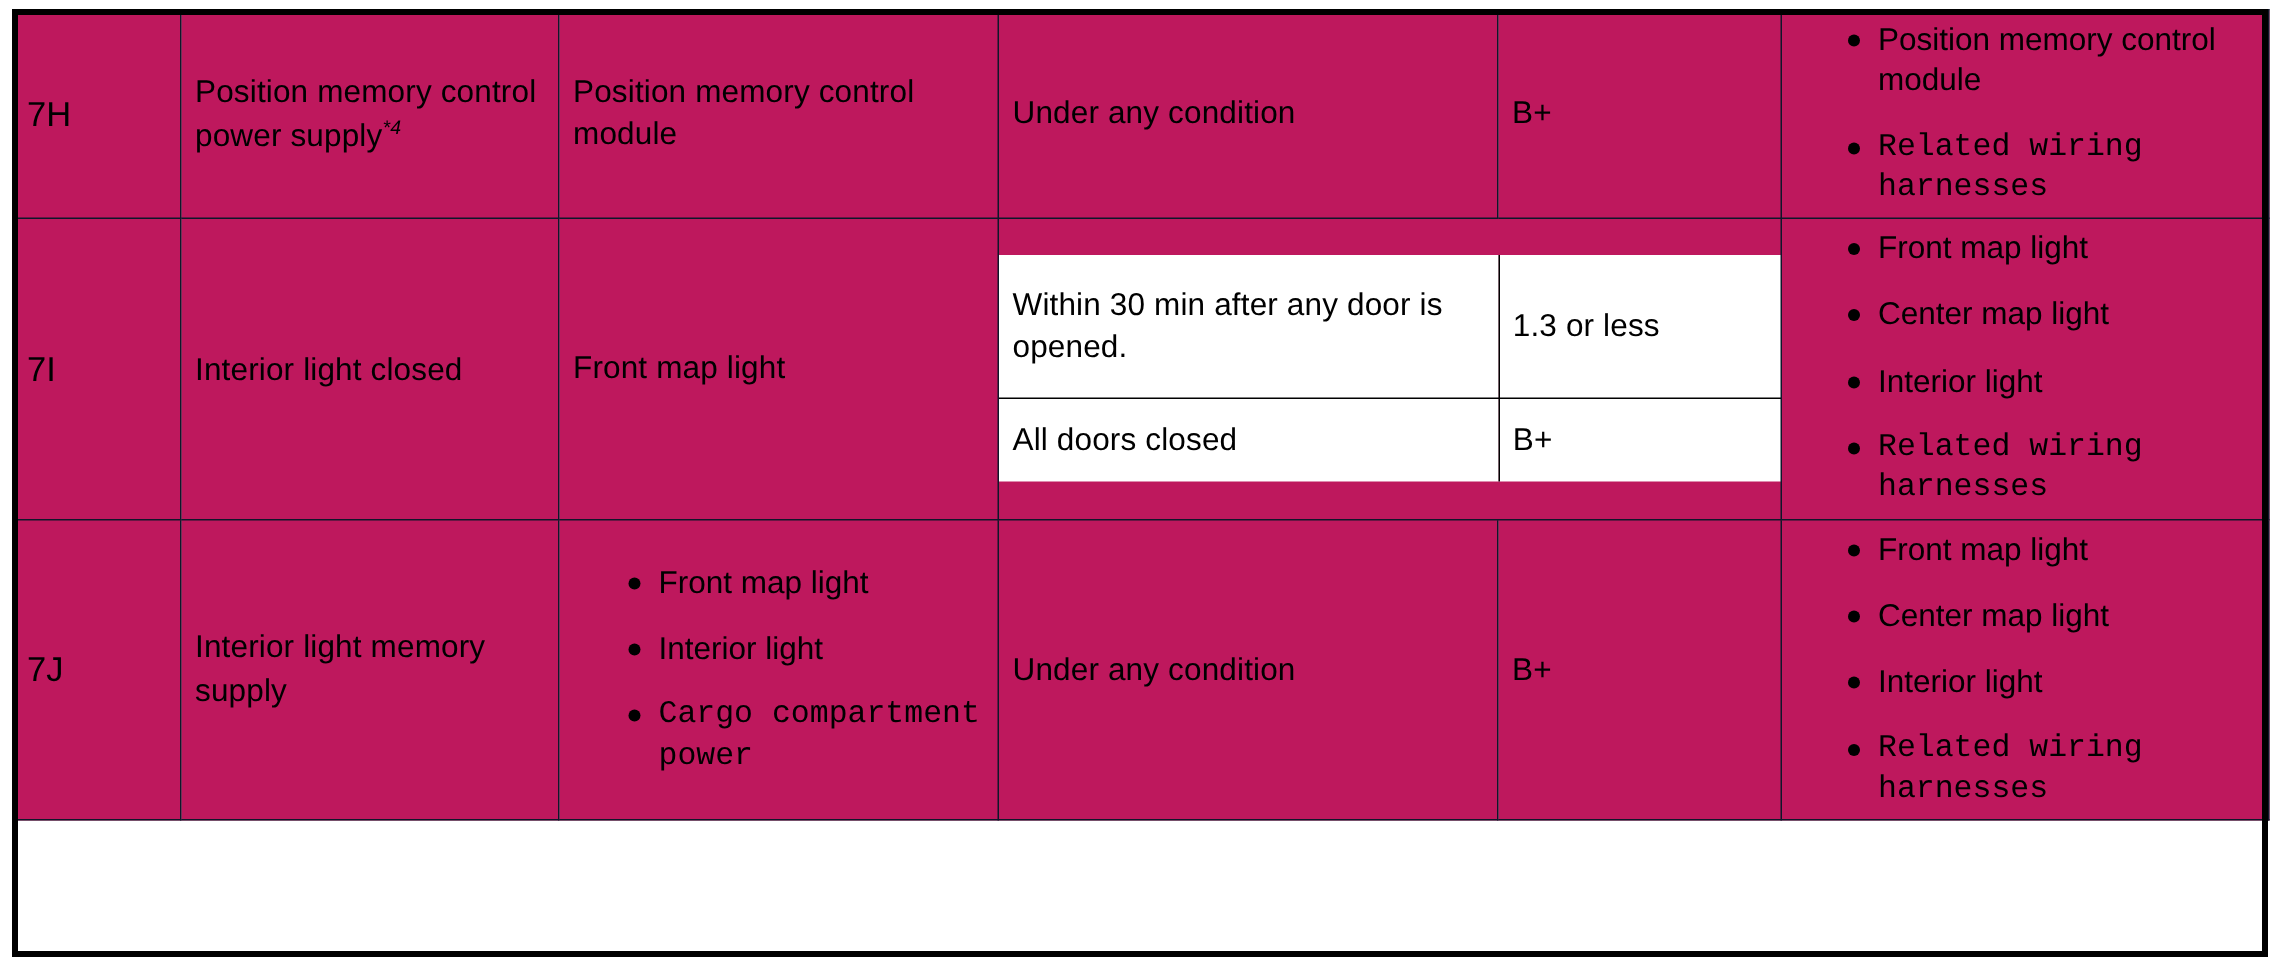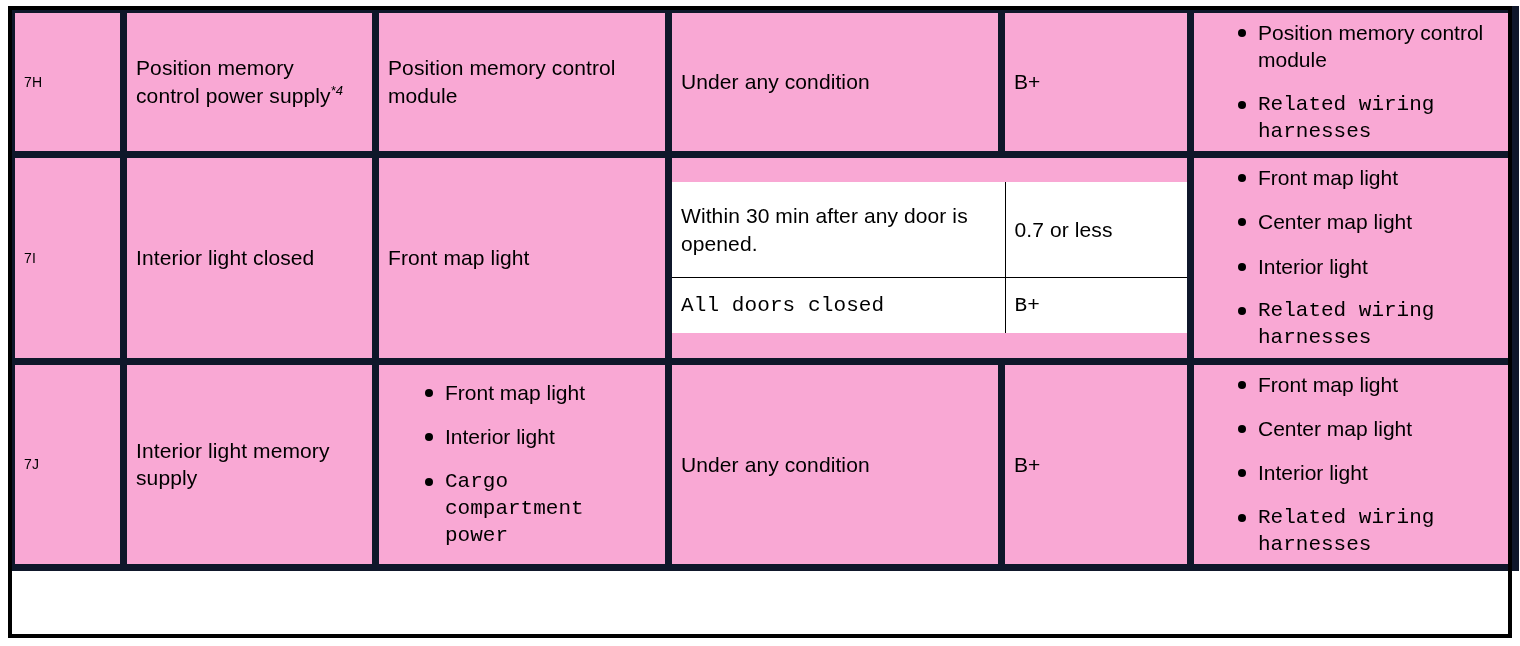--- a/index.html
+++ b/index.html
@@ -26,24 +26,24 @@
     position: absolute;
     left: 8px;
     top: 6px;
     width: 1504px;
     border-collapse: collapse;
     table-layout: fixed;
     background: #ffffff;
   }
 
   table.spec > tbody > tr > td {
-    border: 7px solid #0f172a;
+    border: 1px solid #0f172a;
     vertical-align: middle;
     padding: 0;
-    background: #f9a8d4;
+    background: #be185d;
   }
 
   
   table.spec {
     outline: none;
   }
   #frame {
     position: absolute;
     left: 8px;
     top: 6px;
@@ -80,21 +80,21 @@
     padding: 0;
     vertical-align: middle;
     background: #ffffff;
   }
   table.sub tr:last-child td {
     border-bottom: 0;
   }
   table.sub td.sub-cond { width: 333px; border-right: 1px solid #000000; }
   table.sub td.sub-volt { width: 189px; }
   .h-mid   { height: 95px; }
-  .h-short { height: 55px; font-family: Liberation Mono, monospace; }
+  .h-short { height: 55px; }
 
   ul.bullets {
     list-style: none;
     margin: 0;
     padding: 6px 10px 6px 0;
   }
   ul.bullets li {
     position: relative;
     padding-left: 34px;
     margin: 0 0 17px 0;
@@ -114,21 +114,21 @@
   ul.bullets.indent-right { padding-left: 30px; }
   ul.bullets.indent-mid { padding-left: 32px; }
 
   .sup {
     font-size: 13px;
     vertical-align: super;
     font-style: italic;
   }
   .bold { font-weight: normal; }
 
-  .row-id { font-size: 14px; }
+  .row-id { font-size: 23px; }
 </style>
 </head>
 <body>
 
 <div id="sheet">
 
   <table class="spec">
     <colgroup>
       <col class="col-id">
       <col class="col-item">
@@ -178,21 +178,21 @@
             <colgroup>
                 <col class="col-cond">
                 <col class="col-volt">
               </colgroup>
             <tbody>
               <tr>
                 <td class="sub-cond h-mid">
                   <div class="cell-pad"><span class="bold">Within 30 min</span><span> after any door is opened.</span></div>
                 </td>
                 <td class="sub-volt h-mid">
-                  <div class="cell-pad">0.7 or less</div>
+                  <div class="cell-pad">1.3 or less</div>
                 </td>
               </tr>
               <tr>
                 <td class="sub-cond h-short">
                   <div class="cell-pad"><span class="bold"></span><span>All doors closed</span></div>
                 </td>
                 <td class="sub-volt h-short">
                   <div class="cell-pad">B+</div>
                 </td>
               </tr>

